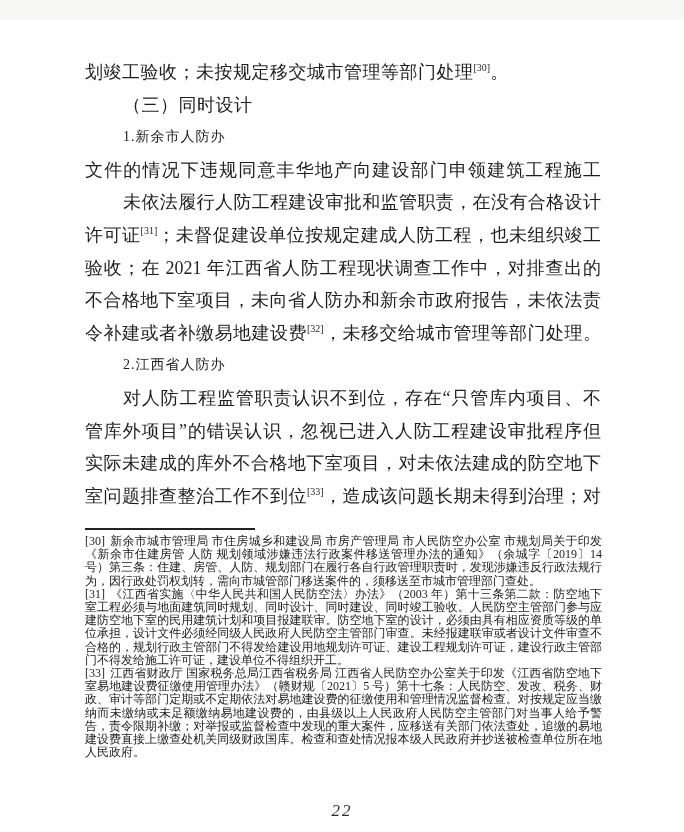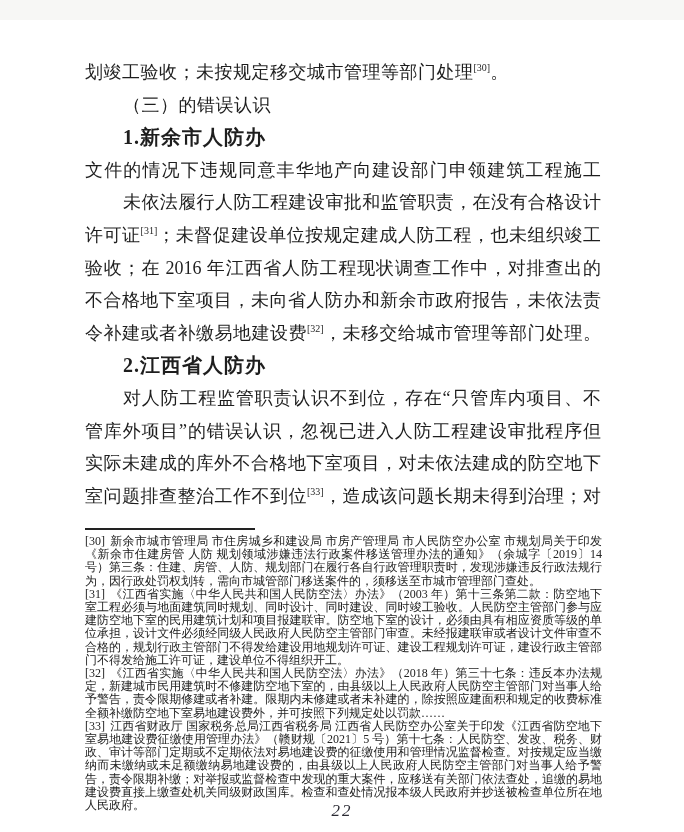--- a/index.html
+++ b/index.html
@@ -30,22 +30,22 @@
     white-space: normal;
     overflow: hidden;
   }
   .line.fill {
     text-align: justify;
     text-align-last: justify;
     letter-spacing: 0;
   }
   .line.indent { text-indent: 38px; }
   .line.bold {
-    font-weight: bold;
-    font-size: 20px;
+    font-weight: normal;
+    font-size: 14px;
     letter-spacing: 1px;
   }
   .line sup {
     font-size: 10px;
     letter-spacing: 0;
     vertical-align: 7px;
     line-height: 0;
   }
   .footnote-sep {
     position: absolute;
@@ -76,35 +76,34 @@
     letter-spacing: 2px;
     font-style: italic;
   }
 </style>
 </head>
 <body>
 
 <div class="page">
   <div class="body-text" id="body-lines">
       <div class="line">划竣工验收；未按规定移交城市管理等部门处理<sup>[30]</sup>。</div>
-      <div class="line indent">（三）的错误认识</div>
+      <div class="line indent">（三）同时设计</div>
       <div class="line indent bold">1.新余市人防办</div>
       <div class="line fill">文件的情况下违规同意丰华地产向建设部门申领建筑工程施工</div>
       <div class="line indent fill">未依法履行人防工程建设审批和监管职责，在没有合格设计</div>
       <div class="line fill">许可证<sup>[31]</sup>；未督促建设单位按规定建成人防工程，也未组织竣工</div>
-      <div class="line fill">验收；在 2016 年江西省人防工程现状调查工作中，对排查出的</div>
+      <div class="line fill">验收；在 2021 年江西省人防工程现状调查工作中，对排查出的</div>
       <div class="line fill">不合格地下室项目，未向省人防办和新余市政府报告，未依法责</div>
       <div class="line fill">令补建或者补缴易地建设费<sup>[32]</sup>，未移交给城市管理等部门处理。</div>
       <div class="line indent bold">2.江西省人防办</div>
       <div class="line indent fill">对人防工程监管职责认识不到位，存在“只管库内项目、不</div>
       <div class="line fill">管库外项目”的错误认识，忽视已进入人防工程建设审批程序但</div>
       <div class="line fill">实际未建成的库外不合格地下室项目，对未依法建成的防空地下</div>
       <div class="line fill">室问题排查整治工作不到位<sup>[33]</sup>，造成该问题长期未得到治理；对</div>
     </div>
   <div class="footnote-sep"></div>
   <div class="footnotes" id="footnotes">
       <p class="footnote"><span class="fn-marker">[30]</span><span>新余市城市管理局 市住房城乡和建设局 市房产管理局 市人民防空办公室 市规划局关于印发《新余市住建房管 人防 规划领域涉嫌违法行政案件移送管理办法的通知》（余城字〔2019〕14 号）第三条：住建、房管、人防、规划部门在履行各自行政管理职责时，发现涉嫌违反行政法规行为，因行政处罚权划转，需向市城管部门移送案件的，须移送至市城市管理部门查处。</span></p>
       <p class="footnote"><span class="fn-marker">[31]</span><span>《江西省实施〈中华人民共和国人民防空法〉办法》（2003 年）第十三条第二款：防空地下室工程必须与地面建筑同时规划、同时设计、同时建设、同时竣工验收。人民防空主管部门参与应建防空地下室的民用建筑计划和项目报建联审。防空地下室的设计，必须由具有相应资质等级的单位承担，设计文件必须经同级人民政府人民防空主管部门审查。未经报建联审或者设计文件审查不合格的，规划行政主管部门不得发给建设用地规划许可证、建设工程规划许可证，建设行政主管部门不得发给施工许可证，建设单位不得组织开工。</span></p>
-      <p class="footnote"><span class="fn-marker">[32]</span><span>《江西省实施〈中华人民共和国人民防空法〉办法》（2018 年）第三十七条：违反本办法规定，新建城市民用建筑时不修建防空地下室的，由县级以上人民政府人民防空主管部门对当事人给予警告，责令限期修建或者补建。限期内未修建或者未补建的，除按照应建面积和规定的收费标准全额补缴防空地下室易地建设费外，并可按照下列规定处以罚款……</span></p>
       <p class="footnote"><span class="fn-marker">[33]</span><span>江西省财政厅 国家税务总局江西省税务局 江西省人民防空办公室关于印发《江西省防空地下室易地建设费征缴使用管理办法》（赣财规〔2021〕5 号）第十七条：人民防空、发改、税务、财政、审计等部门定期或不定期依法对易地建设费的征缴使用和管理情况监督检查。对按规定应当缴纳而未缴纳或未足额缴纳易地建设费的，由县级以上人民政府人民防空主管部门对当事人给予警告，责令限期补缴；对举报或监督检查中发现的重大案件，应移送有关部门依法查处，追缴的易地建设费直接上缴查处机关同级财政国库。检查和查处情况报本级人民政府并抄送被检查单位所在地人民政府。</span></p>
     </div>
   <div class="page-number">22</div>
 </div>
 
 </body></html>

